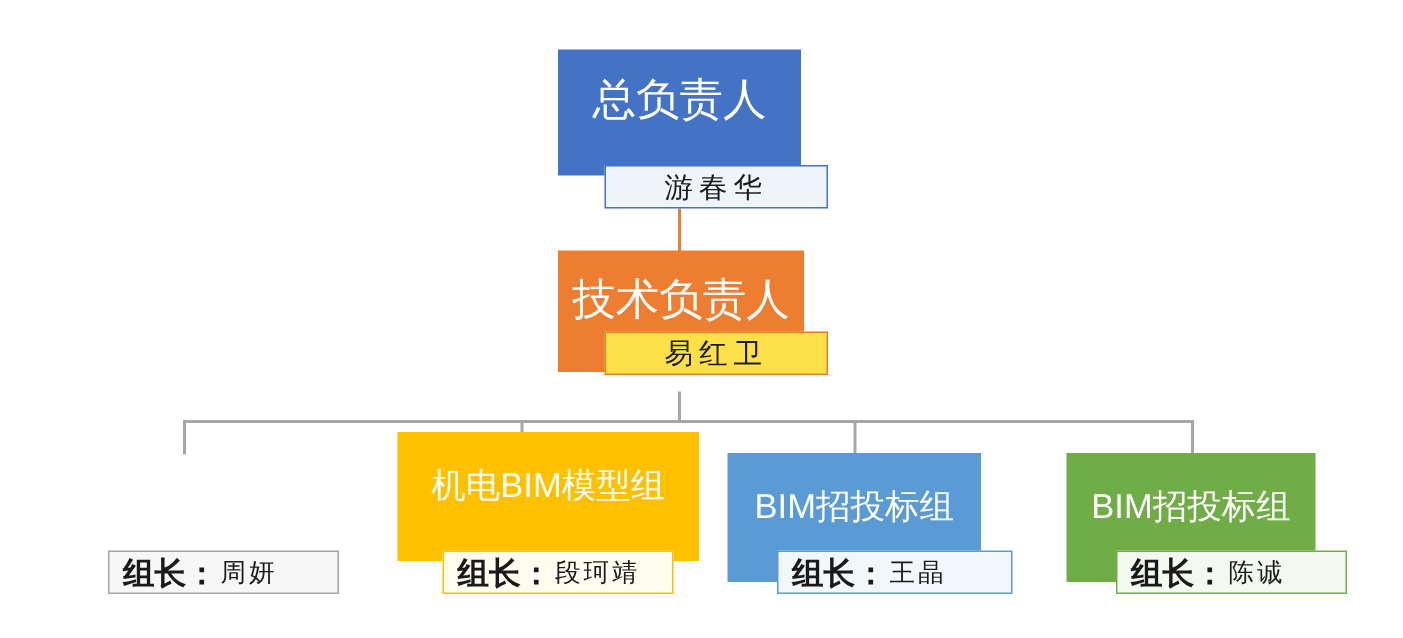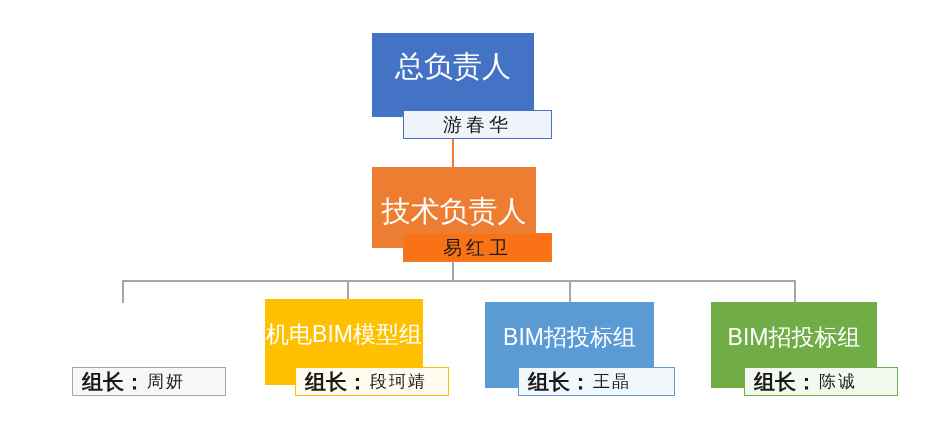--- a/index.html
+++ b/index.html
@@ -69,33 +69,33 @@
   <div class="conn" style="left: 569px; top: 280px; width: 2px; height: 23px; background-color: rgb(166, 166, 166);"></div>
   <div class="conn" style="left: 794px; top: 280px; width: 2px; height: 23px; background-color: rgb(166, 166, 166);"></div>
 
   <div class="box big" style="left: 372px; top: 33px; width: 162px; height: 84px; background-color: rgb(68, 114, 196);">
     <span>总负责人</span>
   </div>
   <div class="namebox centered" style="left: 403px; top: 110px; width: 149px; height: 29px; border-color: rgb(68, 114, 196); background-color: rgb(239, 243, 250);">
     <span class="hand">游春华</span>
   </div>
 
-  <div class="box big" style="left: 372px; top: 167px; width: 164px; height: 81px; background-color: rgb(237, 125, 49); align-items: flex-end;">
+  <div class="box big" style="left: 372px; top: 167px; width: 164px; height: 81px; background-color: rgb(237, 125, 49);">
     <span>技术负责人</span>
   </div>
-  <div class="namebox centered" style="left: 403px; top: 233px; width: 149px; height: 29px; border-color: rgb(237, 125, 49); background-color: #f97316;">
+  <div class="namebox centered" style="left: 403px; top: 221px; width: 149px; height: 29px; border-color: rgb(237, 125, 49); background-color: #fde047;">
     <span class="hand">易红卫</span>
   </div>
 
   <div class="namebox leftpad" style="left: 72px; top: 367px; width: 154px; height: 29px; border-color: rgb(165, 165, 165); background-color: rgb(247, 247, 247);">
     <span class="leader-label">组长：</span>
       <span class="hand small">周妍</span>
   </div>
 
-  <div class="box child" style="left: 265px; top: 299px; width: 158px; height: 86px; background-color: rgb(255, 192, 0);">
+  <div class="box child" style="left: 265px; top: 288px; width: 201px; height: 86px; background-color: rgb(255, 192, 0);">
     <span>机电BIM模型组</span>
   </div>
   <div class="namebox leftpad" style="left: 295px; top: 367px; width: 154px; height: 29px; border-color: rgb(255, 192, 0); background-color: rgb(255, 251, 239);">
     <span class="leader-label">组长：</span>
       <span class="hand small">段珂靖</span>
   </div>
 
   <div class="box child" style="left: 485px; top: 302px; width: 169px; height: 86px; background-color: rgb(91, 155, 213);">
     <span>BIM招投标组</span>
   </div>

